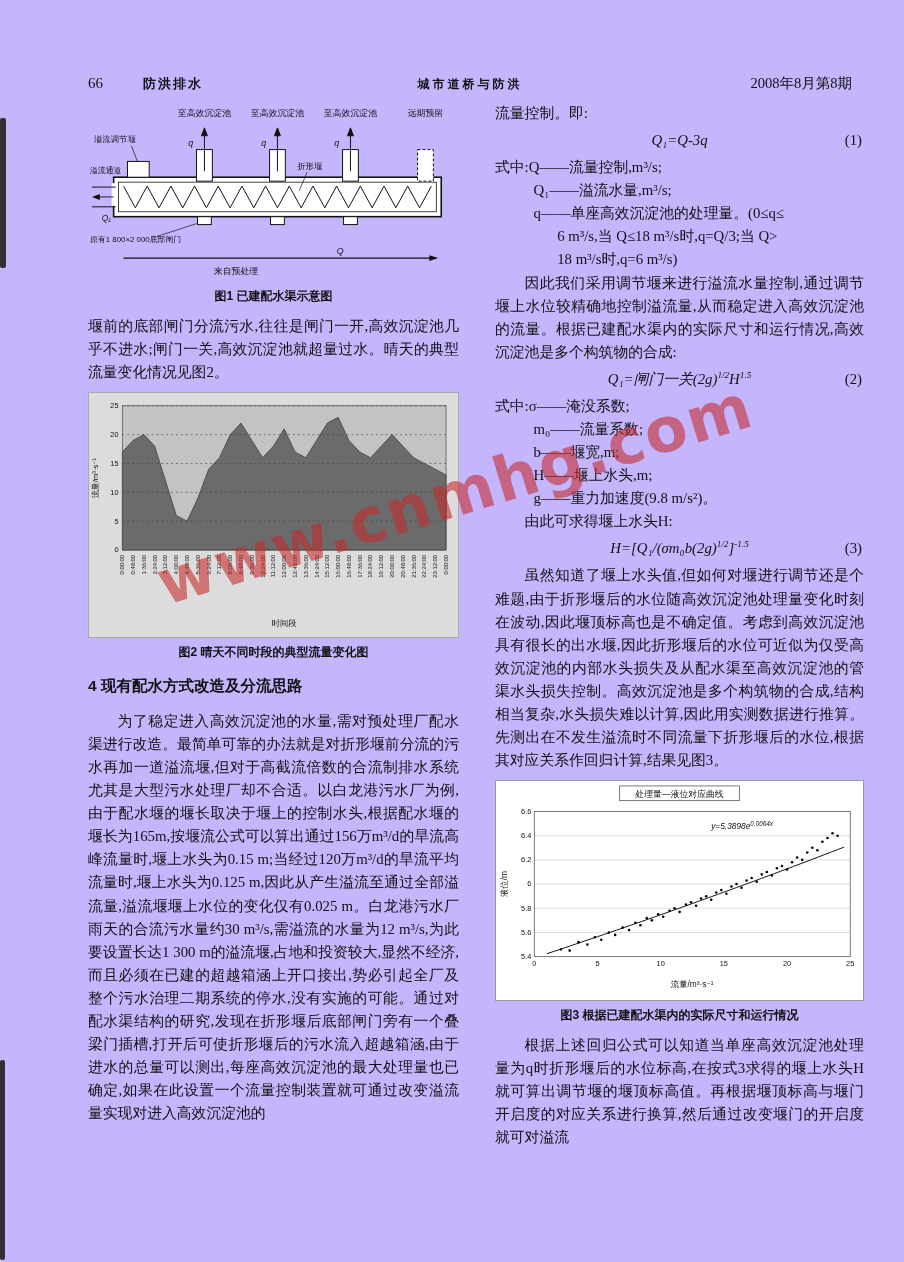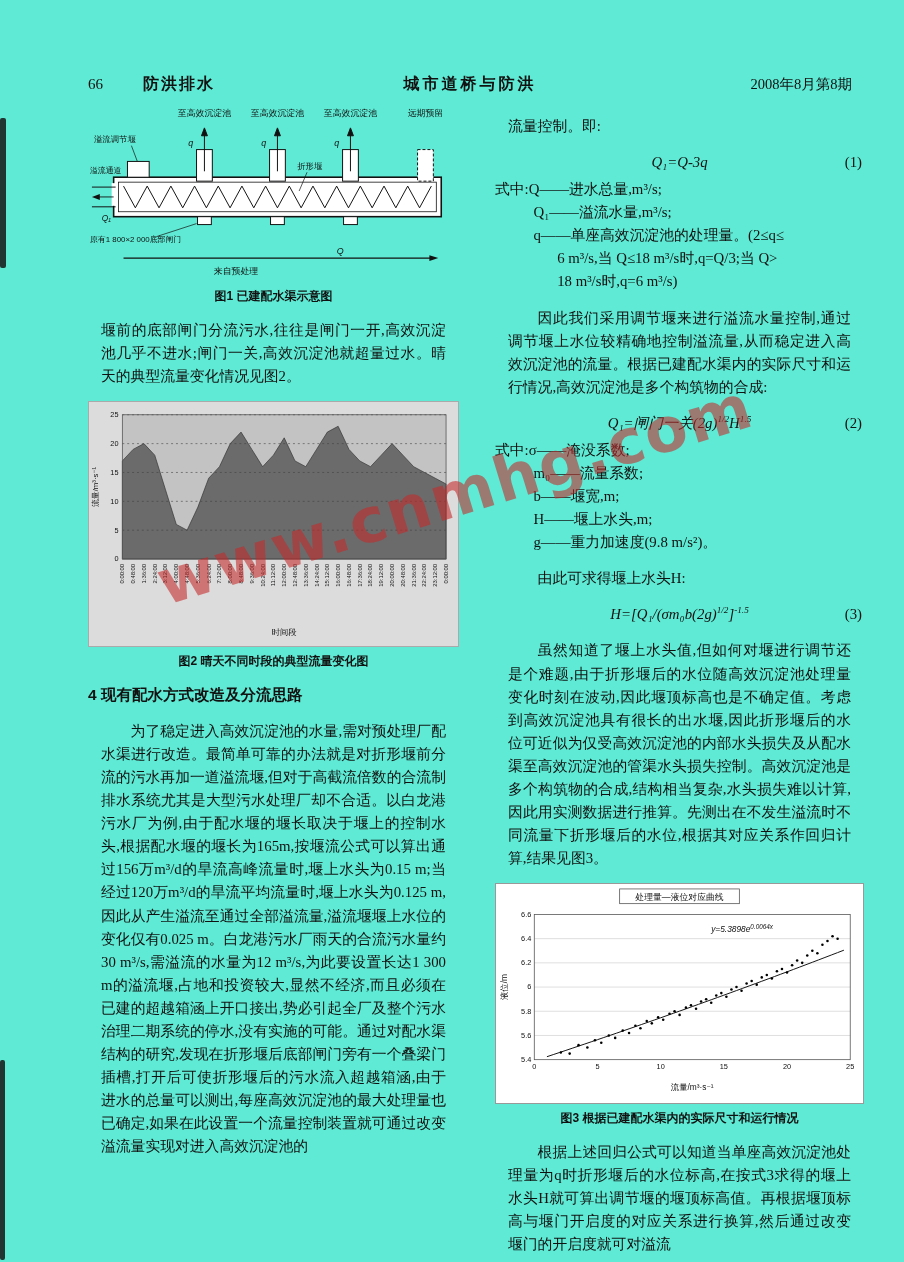--- a/index.html
+++ b/index.html
@@ -1,27 +1,27 @@
 <!DOCTYPE html>
 <html><head>
 <meta charset="utf-8">
 <style>
   html,body{margin:0;padding:0;background:#9a9a9a;}
-  .page{position:relative;width:904px;height:1262px;margin:0 auto;background:#5eead4;
+  .page{position:relative;width:904px;height:1262px;margin:0 auto;background:#c4b5fd;
         font-family:"Liberation Serif","DejaVu Serif",serif;color:#111;overflow:hidden;}
   .edge{position:absolute;background:#161616;border-radius:2px;opacity:.85;}
   .page-header{position:absolute;top:74px;left:88px;right:52px;display:grid;
         grid-template-columns:1fr auto 1fr;align-items:baseline;font-size:15px;}
   .header-left{display:flex;gap:40px;align-items:baseline;}
-  .header-sec{font-weight:bold;font-size:16px;letter-spacing:2px;}
-  .header-journal{font-weight:bold;font-size:16px;letter-spacing:3px;}
+  .header-sec{font-weight:bold;font-size:13px;letter-spacing:2px;}
+  .header-journal{font-weight:bold;font-size:12px;letter-spacing:3px;}
   .header-issue{justify-self:end;font-size:14.5px;}
   .columns{position:absolute;top:102px;left:88px;width:764px;display:flex;gap:36px;}
   .col{width:371px;font-size:14.8px;line-height:1.56;text-align:justify;}
-  p{margin:13px;font-family:Liberation Serif, serif;}
+  p{margin:0;font-family:Liberation Serif, serif;}
   .indent{text-indent:2em;}
   .fig{margin:2px 0 2px;}
   .figcap{font-family:"Liberation Sans","DejaVu Sans",sans-serif;font-weight:bold;
         font-size:12px;text-align:center;margin:5px 0 9px;text-indent:0;}
   .fig1-svg{display:block;font-family:"Liberation Sans","DejaVu Sans",sans-serif;}
   .fig2-wrap{background:#dcdcdc;border:1px solid #aaa;padding:3px 0 0;}
   .fig3-wrap{border:1px solid #999;background:#fff;margin-top:4px;padding:1px;}
   svg{font-family:"Liberation Sans","DejaVu Sans",sans-serif;}
   svg text{fill:#111;}
   .sec-head{font-family:"Liberation Sans","DejaVu Sans",sans-serif;font-weight:bold;
@@ -181,23 +181,23 @@
     </div>
 
     <div class="col">
       <p>流量控制。即:</p>
 
       <div class="eq-row">
         <span>Q₁=Q-3q</span>
         <span class="eq-num">(1)</span>
       </div>
 
-      <span class="wl">式中:Q——进水总量,m³/s;</span>
+      <span class="wl">式中:Q——流量控制,m³/s;</span>
       <span class="wl i1">Q₁——溢流水量,m³/s;</span>
-      <span class="wl i1">q——单座高效沉淀池的处理量。(2≤q≤</span>
+      <span class="wl i1">q——单座高效沉淀池的处理量。(0≤q≤</span>
       <span class="wl i2">6 m³/s,当 Q≤18 m³/s时,q=Q/3;当 Q&gt;</span>
       <span class="wl i2">18 m³/s时,q=6 m³/s)</span>
 
       <p class="indent">因此我们采用调节堰来进行溢流水量控制,通过调节堰上水位较精确地控制溢流量,从而稳定进入高效沉淀池的流量。根据已建配水渠内的实际尺寸和运行情况,高效沉淀池是多个构筑物的合成:</p>
 
       <div class="eq-row">
         <span><span>Q₁=闸门一关(2g)</span><span class="sup">1/2</span><span>H</span><span class="sup">1.5</span></span>
         <span class="eq-num">(2)</span>
       </div>
 

